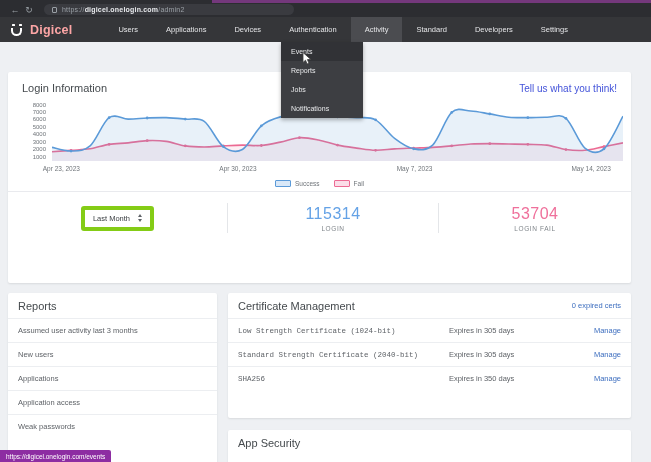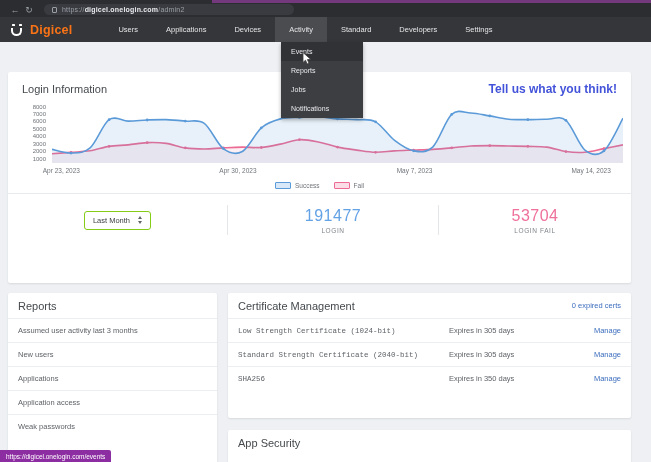--- a/index.html
+++ b/index.html
@@ -16,58 +16,58 @@
   .url-text { font-size:7px; color:#9aa0a6; letter-spacing:.2px; white-space:nowrap; }
   .url-text b { color:#e8eaed; font-weight:bold; }
 
   
   .nav-bar { position:absolute; top:17px; left:0; width:651px; height:25px; background:#353639; display:flex; align-items:center; z-index:30; }
   .brand { display:flex; align-items:center; gap:6px; padding:0 14px 0 10px; }
   .logo-mark { position:relative; width:14px; height:14px; display:inline-block; }
   .logo-u { position:absolute; left:1px; top:5px; width:11px; height:8px; border:2px solid #fff; border-top:none; border-radius:0 0 6px 6px; }
   .logo-dot { position:absolute; width:2.5px; height:2.5px; background:#fff; top:1px; border-radius:0.5px; }
   .logo-dot.l { left:2px; } .logo-dot.r { left:9px; }
-  .brand-name { color:#f97316; font-size:12.5px; font-weight:bold; letter-spacing:.2px; }
+  .brand-name { color:#fca5a5; font-size:12.5px; font-weight:bold; letter-spacing:.2px; }
   .nav-items { display:flex; height:100%; margin-left:18px; }
   .nav-item { color:#e4e5e7; font-size:7.5px; padding:0 14px; display:flex; align-items:center; height:100%; cursor:pointer; }
   .nav-item.active { background:#4b4c50; }
 
   
   .dropdown { position:absolute; top:42px; left:281px; width:82px; background:#3d3e42; z-index:35; box-shadow:0 2px 4px rgba(0,0,0,.3); }
   .dropdown-item { color:#e8e9eb; font-size:7px; padding:6px 10px; height:19px; display:flex; align-items:center; cursor:pointer; }
   .dropdown-item.hovered { background:#313236; }
   .cursor-icon { position:absolute; left:21px; top:10px; z-index:50; }
 
   
   .main { position:absolute; top:42px; left:0; width:639px; height:420px; background:#eef0f3; padding:30px 8px 0; }
   .card { background:#fff; border-radius:2px; box-shadow:0 1px 2px rgba(60,64,67,.12); }
 
   
   .card-login { height:211px; overflow:hidden; }
   .login-header { display:flex; justify-content:space-between; align-items:center; padding:10px 14px 4px; }
   .card-title { font-size:11px; color:#454a4e; font-weight:400; }
-  .feedback-link { font-size:12px; cursor:pointer;font-weight:bold; }
+  .feedback-link { font-size:10px; cursor:pointer; }
 
   .chart-wrap { display:flex; padding:4px 8px 0 8px; }
   .y-axis { position:relative; width:36px; height:62px; }
   .y-tick { position:absolute; right:6px; font-size:6px; color:#70757a; }
   .plot { position:relative; flex:1; }
   .plot svg { display:block; width:100%; height:62px; }
   .x-axis { position:relative; height:12px; margin-left:36px; margin-right:8px; }
   .x-tick { position:absolute; top:1px; font-size:6.5px; color:#70757a; transform:translateX(-50%); white-space:nowrap; }
   .legend { display:flex; justify-content:center; align-items:center; gap:14px; height:15px; }
   .legend-item { display:flex; align-items:center; gap:4px; }
   .legend-swatch { width:16px; height:7px; border-radius:1px; border:1px solid; }
   .legend-label { font-size:6.5px; color:#70757a; }
 
   .stats-row { display:flex; align-items:center; height:53px; border-top:1px solid #e9eaee; }
   .stats-col { display:flex; flex-direction:column; align-items:center; justify-content:center; }
   .stats-col.c1 { width:219px; } .stats-col.c2 { width:210px; } .stats-col.c3 { flex:1; }
   .vdiv { width:1px; height:30px; background:#e4e6e9; }
-  .range-select { display:flex; align-items:center; gap:8px; border:1px solid #84cc16; border-radius:3px; background:#fff; padding:4px 8px; font-size:7.5px; color:#3c4043; cursor:pointer; }
+  .range-select { display:flex; align-items:center; gap:8px; border:4px solid #84cc16; border-radius:3px; background:#fff; padding:4px 8px; font-size:7.5px; color:#3c4043; cursor:pointer; }
   .stepper { display:flex; flex-direction:column; gap:1.5px; }
   .tri-up { width:0; height:0; border-left:2.5px solid transparent; border-right:2.5px solid transparent; border-bottom:3px solid #5f6368; }
   .tri-down { width:0; height:0; border-left:2.5px solid transparent; border-right:2.5px solid transparent; border-top:3px solid #5f6368; }
   .stat-value { font-size:16px; letter-spacing:.5px; }
   .stat-label { font-size:6.5px; color:#80868b; letter-spacing:.6px; margin-top:2px; }
 
   
   .cards-row { display:flex; gap:11px; margin-top:10px; align-items:flex-start; }
   .card-reports { width:209px; height:176px; overflow:hidden; }
   .right-col { flex:1; display:flex; flex-direction:column; }
@@ -106,20 +106,21 @@
       <span class="logo-dot l"></span>
         <span class="logo-dot r"></span>
         <span class="logo-u"></span>
     </span>
     <span class="brand-name">Digicel</span>
   </div>
   <div class="nav-items">
     <div class="nav-item">Users</div>
     <div class="nav-item">Applications</div>
     <div class="nav-item">Devices</div>
+    <div class="nav-item">Authentication</div>
     <div class="nav-item active">Activity</div>
     <div class="nav-item">Standard</div>
     <div class="nav-item">Developers</div>
     <div class="nav-item">Settings</div>
   </div>
 </div>
 
 <div class="dropdown">
   <div class="dropdown-item hovered">Events</div>
   <div class="dropdown-item">Reports</div>
@@ -208,21 +209,21 @@
         <div class="range-select">
           <span>Last Month</span>
           <span class="stepper">
               <span class="tri-up"></span>
               <span class="tri-down"></span>
             </span>
         </div>
       </div>
       <div class="vdiv"></div>
       <div class="stats-col c2">
-        <div class="stat-value" id="stat-val-0" style="color: rgb(100, 162, 230);">191477</div>
+        <div class="stat-value" id="stat-val-0" style="color: rgb(100, 162, 230);">115314</div>
         <div class="stat-label">LOGIN</div>
       </div>
       <div class="vdiv"></div>
       <div class="stats-col c3">
         <div class="stat-value" id="stat-val-1" style="color: rgb(239, 112, 155);">53704</div>
         <div class="stat-label">LOGIN FAIL</div>
       </div>
     </div>
   </div>
 

